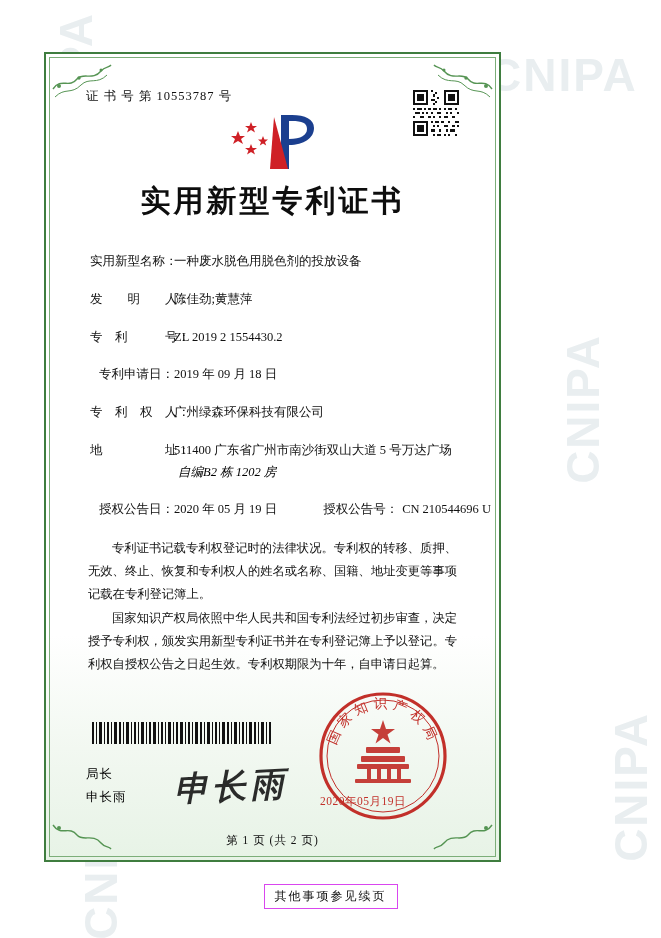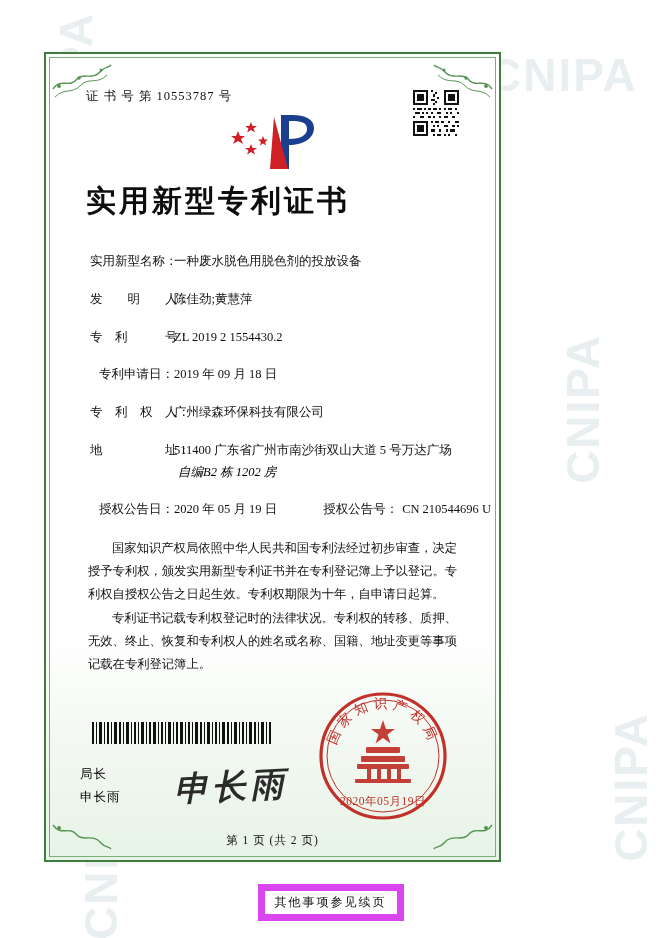--- a/index.html
+++ b/index.html
@@ -91,20 +91,21 @@
   .emblem {
     position: absolute;
     left: 50%;
     transform: translateX(-50%);
     top: 0;
     width: 110px;
     height: 62px;
   }
 
   .title {
+    text-align: center;
     font-size: 30px;
     font-weight: bold;
     letter-spacing: 3px;
     color: #0d0d0d;
     margin-top: 4px;
     font-family: "DejaVu Serif", "Liberation Serif", serif;
   }
 
   
   .fields {
@@ -154,21 +155,21 @@
     position: absolute;
     left: 48px;
     bottom: 118px;
     width: 180px;
     height: 22px;
   }
 
   
   .sig-block {
     position: absolute;
-    left: 36px;
+    left: 42px;
     bottom: 52px;
     font-size: 12.5px;
     line-height: 1.9;
     letter-spacing: 1px;
   }
   .handwriting {
     position: absolute;
     left: 130px;
     bottom: 52px;
     font-size: 34px;
@@ -187,21 +188,21 @@
     right: 52px;
     bottom: 40px;
     width: 132px;
     height: 132px;
   }
   .seal-date {
     position: absolute;
     right: 55px;
     bottom: 53px;
     width: 126px;
-    text-align: center;
+    text-align: left;
     font-size: 11.5px;
     color: #c2302a;
     letter-spacing: .5px;
   }
 
   .page-no {
     position: absolute;
     left: 0; right: 0;
     bottom: 14px;
     text-align: center;
@@ -213,21 +214,21 @@
   
   .footer-note {
     position: absolute;
     left: 0; right: 0;
     top: 884px;
     text-align: center;
     z-index: 3;
   }
   .footer-note span {
     display: inline-block;
-    border: 7px solid #d946ef;
+    border: 1px solid #d946ef;
     padding: 3px 10px;
     font-size: 12px;
     letter-spacing: 2px;
     color: #111;
     background: #fff;
   }
 </style>
 </head>
 <body>
 
@@ -396,22 +397,22 @@
       <div class="sub-line" style="margin-top:0;margin-bottom:19px;">自编B2 栋 1202 房</div>
 
       <div class="row two">
         <div class="lbl">授权公告日：</div>
         <div class="val">2020 年 05 月 19 日</div>
         <div class="second-lbl">授权公告号：</div>
         <div class="second-lbl" style="margin-left:4px;">CN 210544696 U</div>
       </div>
     </div>
 
+    <div class="para">专利证书记载专利权登记时的法律状况。专利权的转移、质押、无效、终止、恢复和专利权人的姓名或名称、国籍、地址变更等事项记载在专利登记簿上。</div>
     <div class="para">国家知识产权局依照中华人民共和国专利法经过初步审查，决定授予专利权，颁发实用新型专利证书并在专利登记簿上予以登记。专利权自授权公告之日起生效。专利权期限为十年，自申请日起算。</div>
-    <div class="para">专利证书记载专利权登记时的法律状况。专利权的转移、质押、无效、终止、恢复和专利权人的姓名或名称、国籍、地址变更等事项记载在专利登记簿上。</div>
   </div>
 
   <svg class="barcode" viewBox="0 0 180 22" shape-rendering="crispEdges">
     <g fill="#111">
       <rect x="0" y="0" width="2" height="22"></rect>
         <rect x="4" y="0" width="1" height="22"></rect>
       <rect x="7" y="0" width="3" height="22"></rect>
         <rect x="12" y="0" width="1" height="22"></rect>
       <rect x="15" y="0" width="2" height="22"></rect>
         <rect x="19" y="0" width="1" height="22"></rect>

